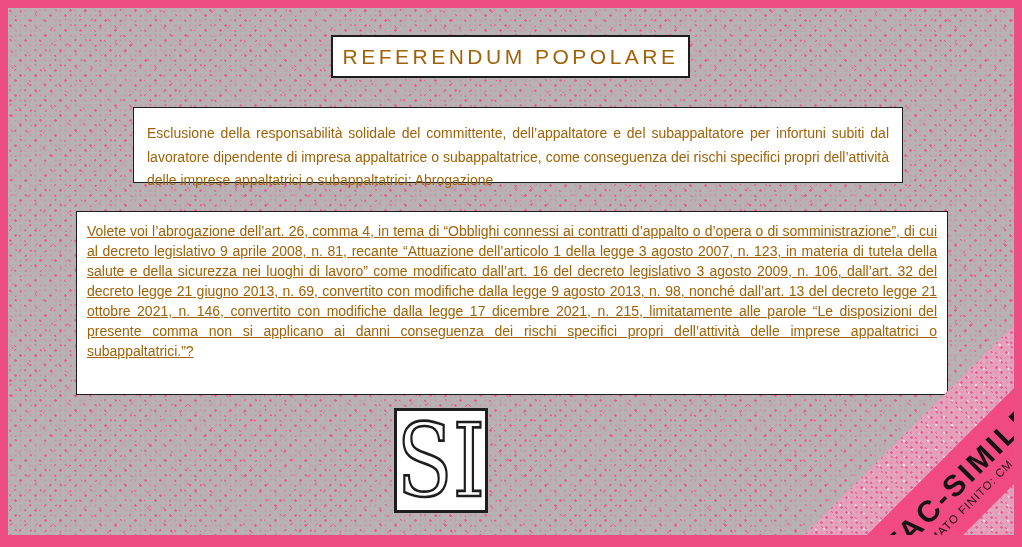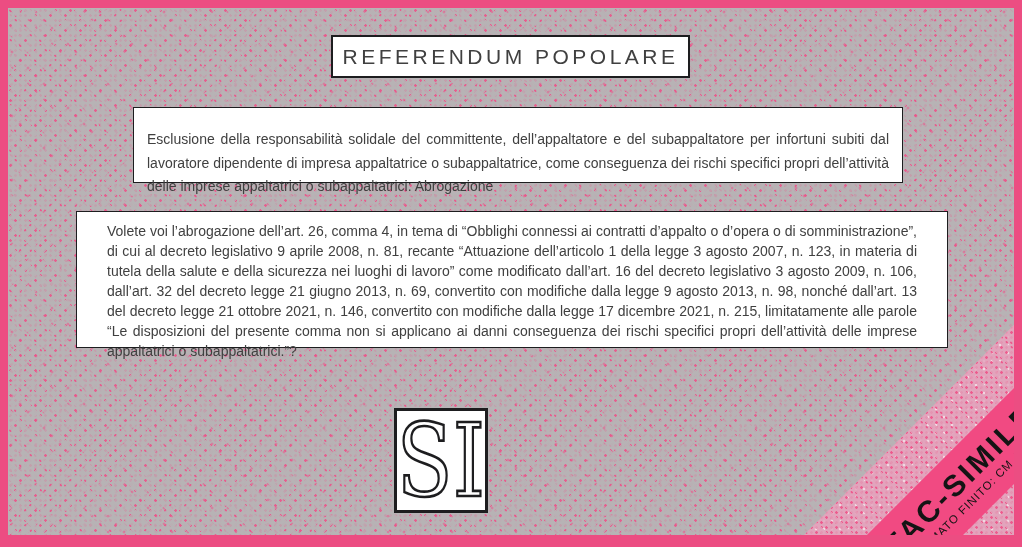--- a/index.html
+++ b/index.html
@@ -18,45 +18,46 @@
       repeating-linear-gradient(135deg, rgba(183,179,181,0) 0 5px, rgba(183,179,181,.75) 5px 11px),
       radial-gradient(circle, rgba(238,80,136,.85) 1px, rgba(238,80,136,0) 1.6px),
       radial-gradient(circle, rgba(238,80,136,.5) 1.1px, rgba(238,80,136,0) 1.8px);
     background-size:auto,auto,5px 5px,8px 8px;
   }
 
   .whitebox{
     position:absolute;
     background:#ffffff;
     border:2px solid #1d1d1f;
-    color:#404040;
+    color:#a16207;
   }
 
   .title-box{
     left:323px;top:27px;width:359px;height:43px;
     display:flex;align-items:center;justify-content:center;
     font-size:21px;letter-spacing:3.5px;font-weight:normal;
     white-space:nowrap;
     border-width:2px;
   }
 
   .synopsis-box{
     left:125px;top:99px;width:770px;height:76px;
     border-width:1.5px;
-    padding:20px 13px;
+    padding:14px 13px;
     font-size:14px;line-height:23.5px;
     text-align:justify;
   }
 
   .question-box{
-    left:68px;top:203px;width:872px;height:137px;
+    left:68px;top:203px;width:872px;height:184px;
     border-width:1.5px;
-    padding:9px 30px;
+    padding:9px 10px;
     font-size:14px;line-height:20px;
     text-align:justify;
+    text-decoration:underline;
   }
 
   .option-box{
     position:absolute;
     background:#ffffff;
     border:3px solid #1d1d1f;
     display:flex;align-items:center;justify-content:center;
     overflow:hidden;
     margin-left:48px;
   }

